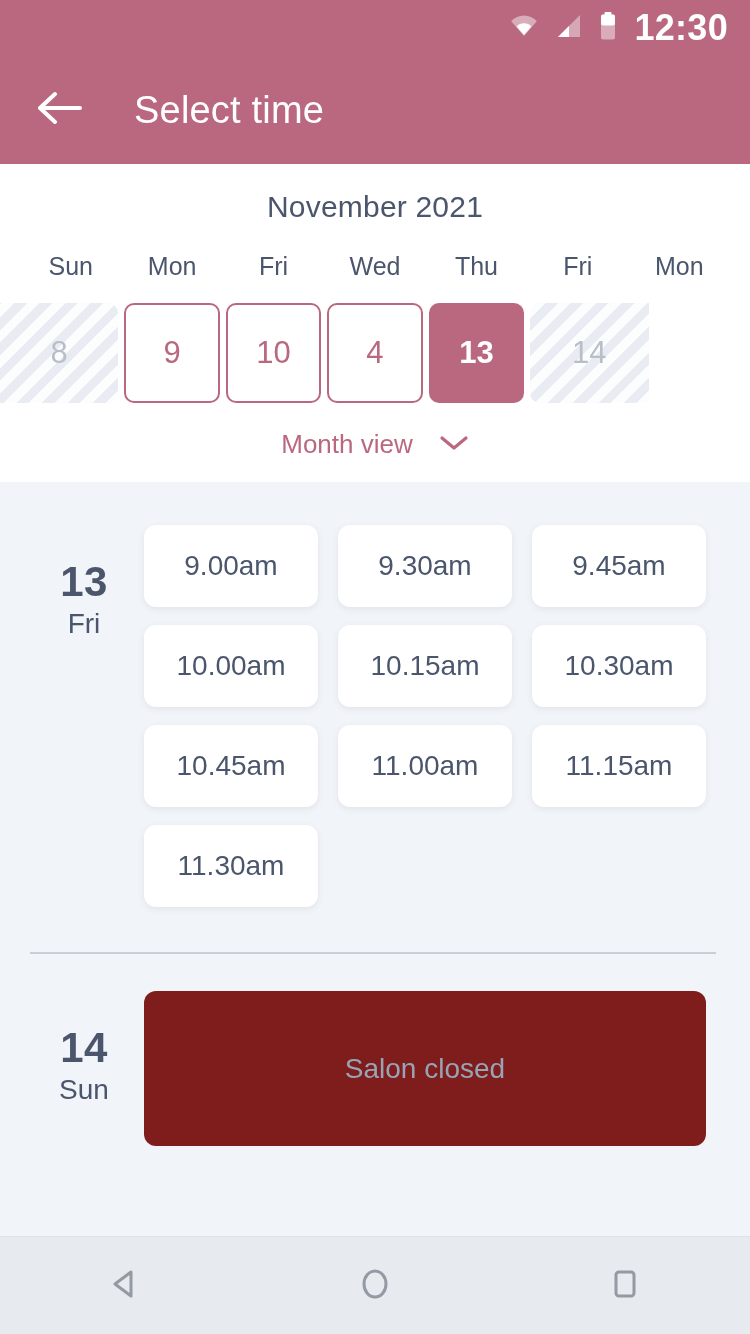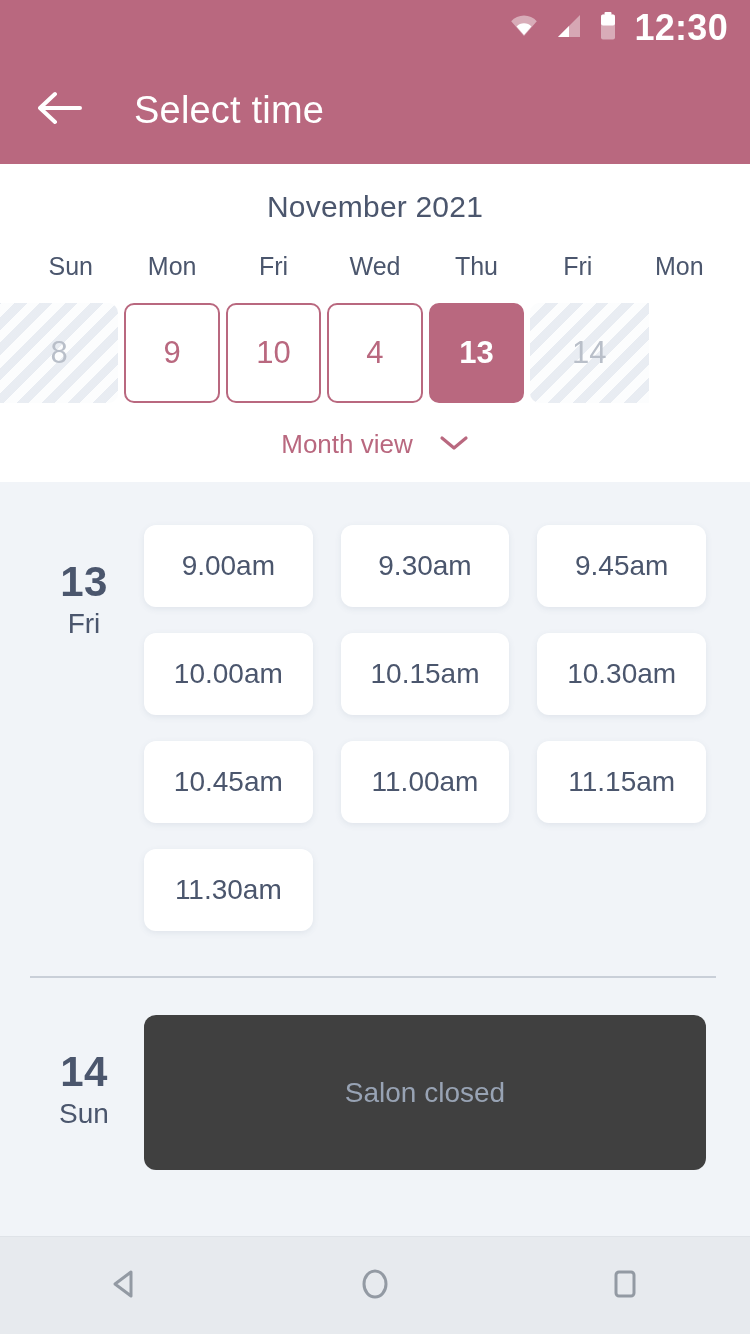--- a/index.html
+++ b/index.html
@@ -187,21 +187,21 @@
   .day-label .dl-dow {
     font-size: 28px;
     color: #4b566d;
     line-height: 1.4;
   }
 
   .slots {
     flex: 1 1 auto;
     display: grid;
     grid-template-columns: repeat(3, 1fr);
-    gap: 8px;
+    gap: 0;
     padding-left: 0;
     text-align: right;
   }
   .slot {
     height: 82px;
     margin: 9px 10px;
     background: #ffffff;
     border-radius: 12px;
     display: flex;
     align-items: center;
@@ -219,21 +219,21 @@
 
   .divider {
     height: 2px;
     background: #c9cfd8;
     margin: 36px 34px 0 30px;
   }
 
   .closed-panel {
     flex: 1 1 auto;
     margin: 9px 10px;
-    background: #404040;
+    background: #7f1d1d;
     border-radius: 12px;
     height: 155px;
     display: flex;
     align-items: center;
     justify-content: center;
     font-size: 28px;
     color: #98a3b4;
   }
 
   

